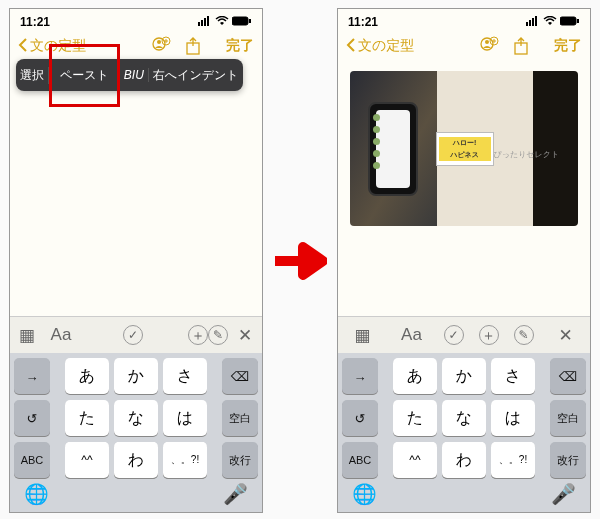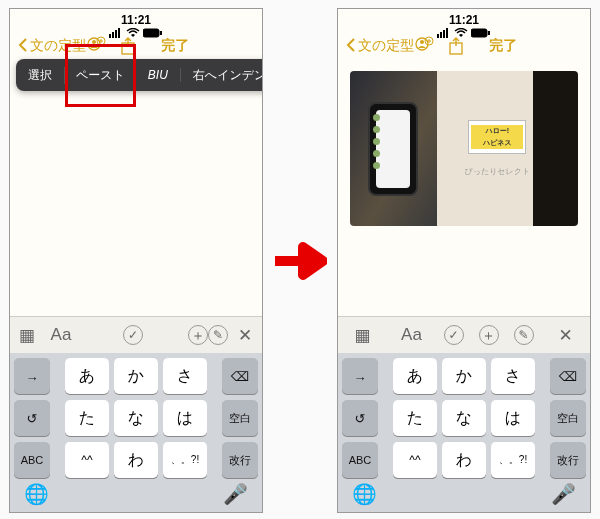--- a/index.html
+++ b/index.html
@@ -23,28 +23,28 @@
     flex-direction: column;
   }
   .status-bar {
     height: 18px;
     padding: 4px 10px 0 10px;
     display: flex;
     justify-content: space-between;
     align-items: center;
     font-size: 12px;
     font-weight: 600;
-    flex-direction: column;
   }
   .status-icons { display:flex; align-items:center; gap:3px; }
   .nav-bar {
     height: 30px;
     padding: 0 8px;
     display: flex;
     align-items: center;
+    justify-content: space-between;
     font-size: 14px;
     position: relative;
   }
   .nav-back { color:#d4a419; display:flex; align-items:center; gap:2px; font-weight:500;}
   .nav-right { display:flex; align-items:center; gap:12px; color:#d4a419; }
   .icon-btn { width:20px; height:20px; display:flex; align-items:center; justify-content:center; }
   .done-btn { font-weight:600; font-size:14px;margin-left:11px; }
   .note-body {
     flex:1;
     background:#fefdf7;
@@ -64,21 +64,21 @@
     background:#3a3a3c;
     border-radius:8px;
     display:flex;
     align-items:center;
     color:#fff;
     font-size:12px;
     z-index:5;
     box-shadow:0 2px 6px rgba(0,0,0,.3);
   }
   .ctx-item {
-    padding:0 12px;
+    padding:0 4px;
     white-space:nowrap;
     border-right:1px solid #555;
   }
   .ctx-item:last-child { border-right:none; }
   .ctx-highlight {
     border:3px solid #d90000;
     padding:20px 8px;
     margin:-4px 0;
     position:relative;
     z-index:6;
@@ -145,21 +145,21 @@
   }
   .hand-phone::before{
     content:""; position:absolute; inset:6px; background:#f4f4f4; border-radius:4px;
   }
   .hp-dots { position:absolute; left:3px; top:10px; width:8px; display:flex; flex-direction:column; gap:5px;}
   .hp-dots span{ width:7px; height:7px; background:#8a6; border-radius:50%; display:block;}
   .img-right {
     flex:1;
     background:#eae3d5;
     position:relative;
-    display:flex; flex-direction:column; align-items:center; justify-content:center;
+    display:flex; flex-direction:row; align-items:center; justify-content:center;
     font-size:9px; color:#666;
   }
   .img-right::after{
     content:""; position:absolute; right:0; top:0; bottom:0; width:32%;
     background:#17140f;
   }
   .poster-box {
     width:52px; border:1px solid #bbb; background:#fff; padding:4px 2px;
     text-align:center; font-size:8px; z-index:2; position:relative; left:-10px;
   }

